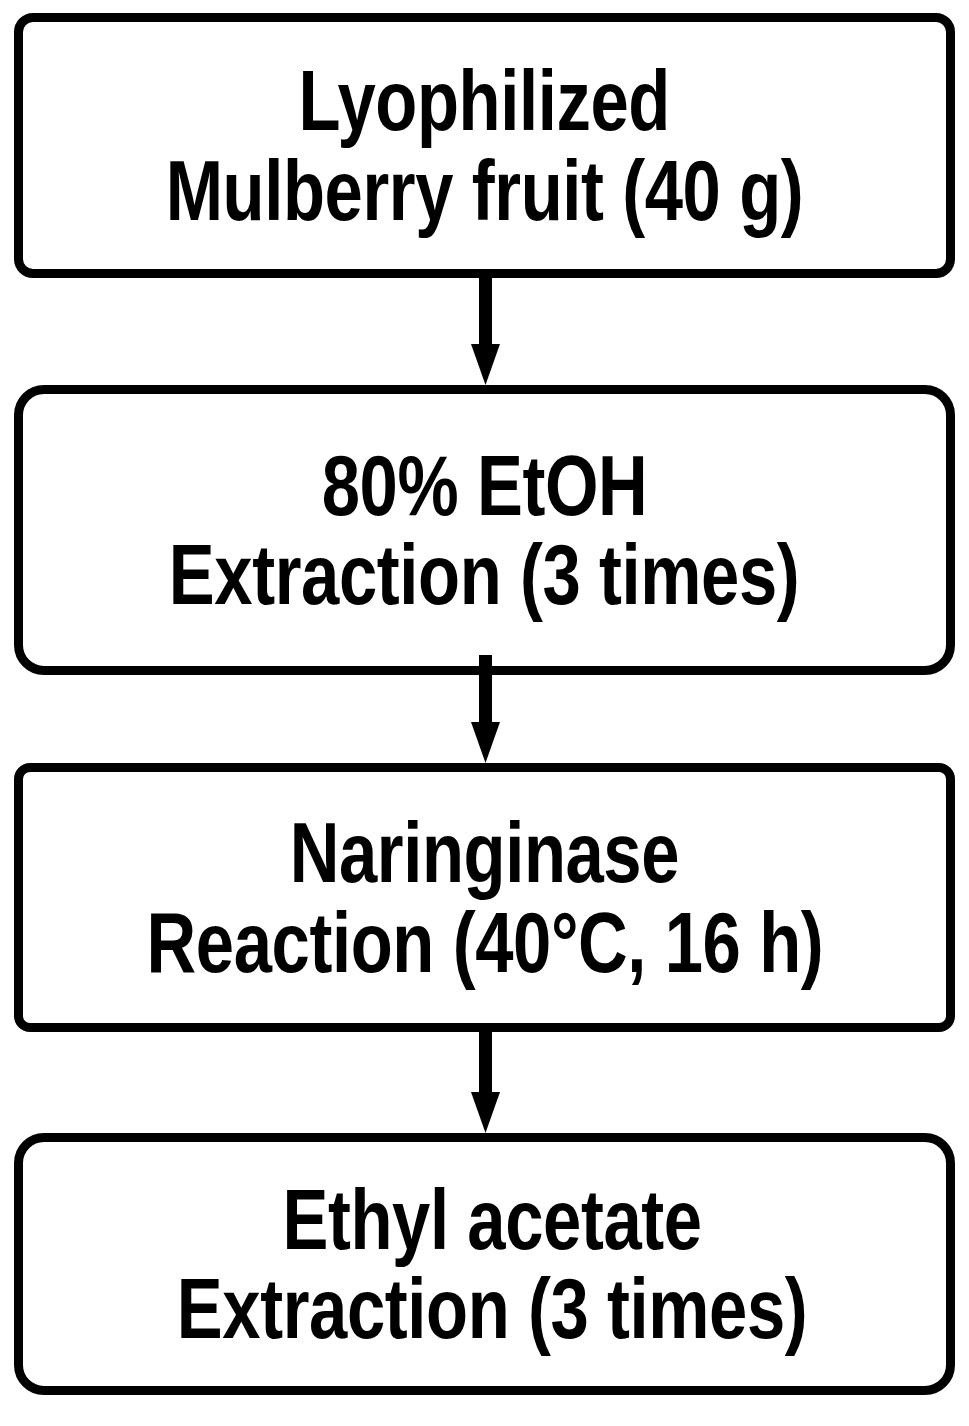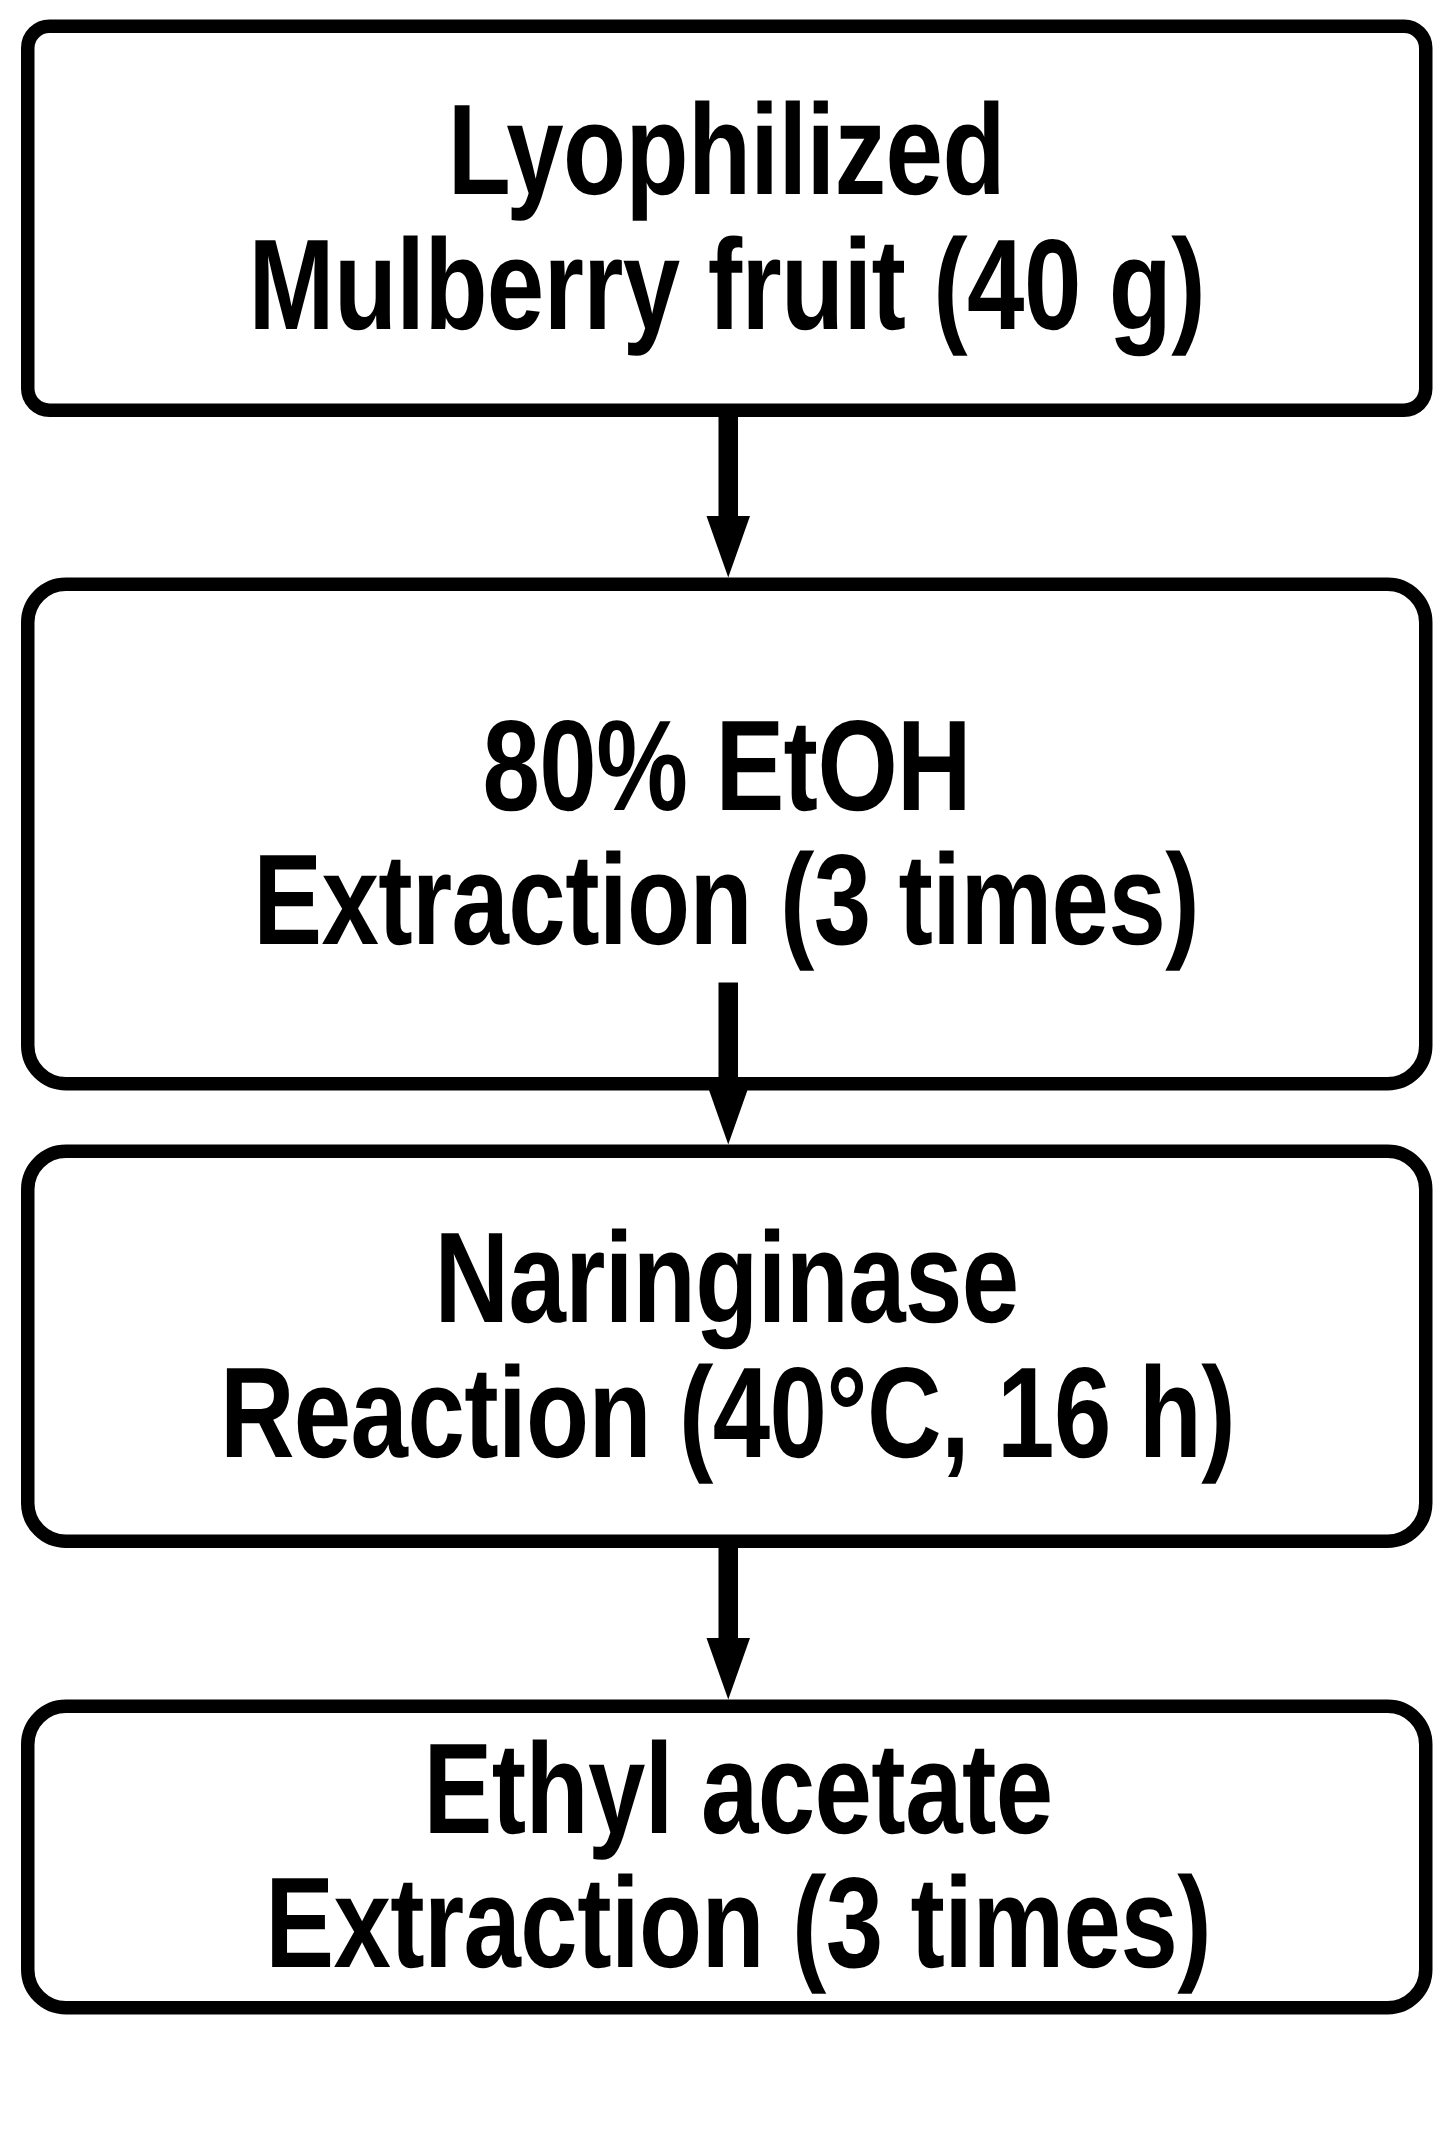--- a/index.html
+++ b/index.html
@@ -42,23 +42,23 @@
     font-size: 86px;
     line-height: 1.04;
     letter-spacing: -0.5px;
     white-space: nowrap;
     text-align: center;
     transform: scaleX(0.8);
     transform-origin: center center;
   }
 
   #box-1 { top: 13px;   height: 265px; border-radius: 19px; }
-  #box-2 { top: 385px;  height: 342px; }
-  #box-3 { top: 763px;  height: 269px; }
-  #box-4 { top: 1133px; height: 210px; padding-left: 15px; }
+  #box-2 { top: 385px;  height: 290px; }
+  #box-3 { top: 763px;  height: 269px; border-radius: 16px; }
+  #box-4 { top: 1133px; height: 262px; padding-left: 15px; }
 
   .arrow-connector {
     position: absolute;
     left: 0;
     width: 969px;
   }
   .arrow-connector svg {
     display: block;
     overflow: visible;
   }

